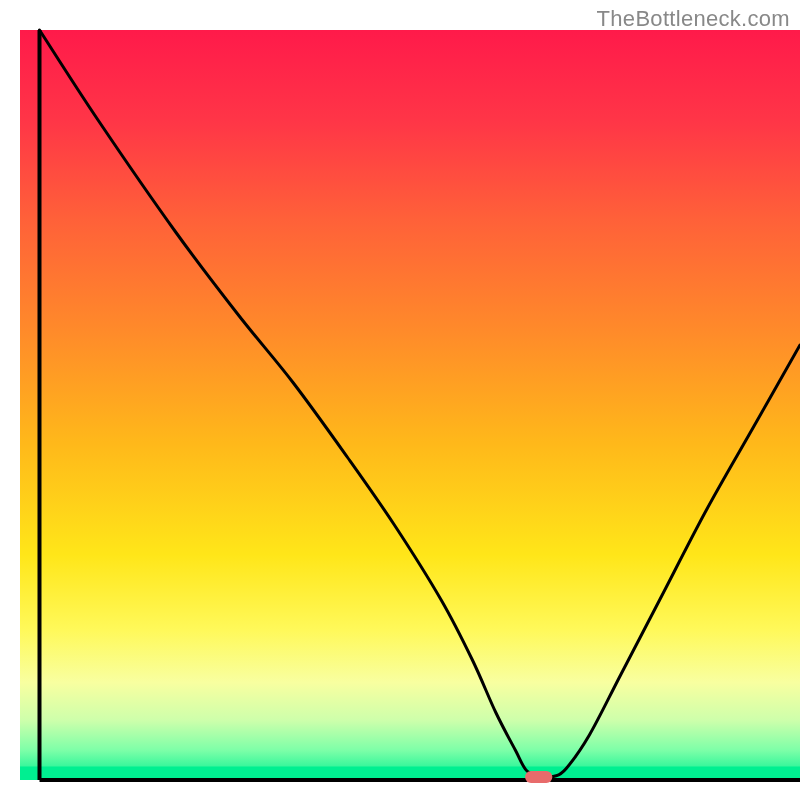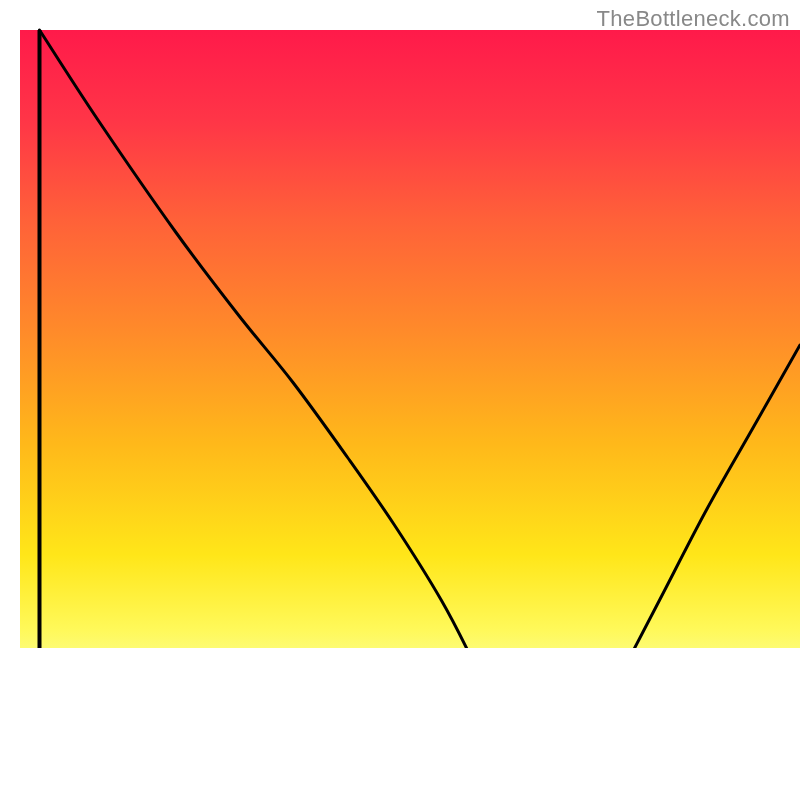--- a/index.html
+++ b/index.html
@@ -4,21 +4,21 @@
 <style>
   body {
     margin: 0;
     padding: 0;
     font-family: Arial, sans-serif;
     background: #fff;
   }
   .chart-container {
     position: relative;
     width: 800px;
-    height: 648px;
+    height: 800px;
   }
   .watermark {
     position: absolute;
     top: 6px;
     right: 10px;
     color: #888888;
     font-size: 22px;
     font-family: Arial, sans-serif;
     letter-spacing: 0.3px;
   }

